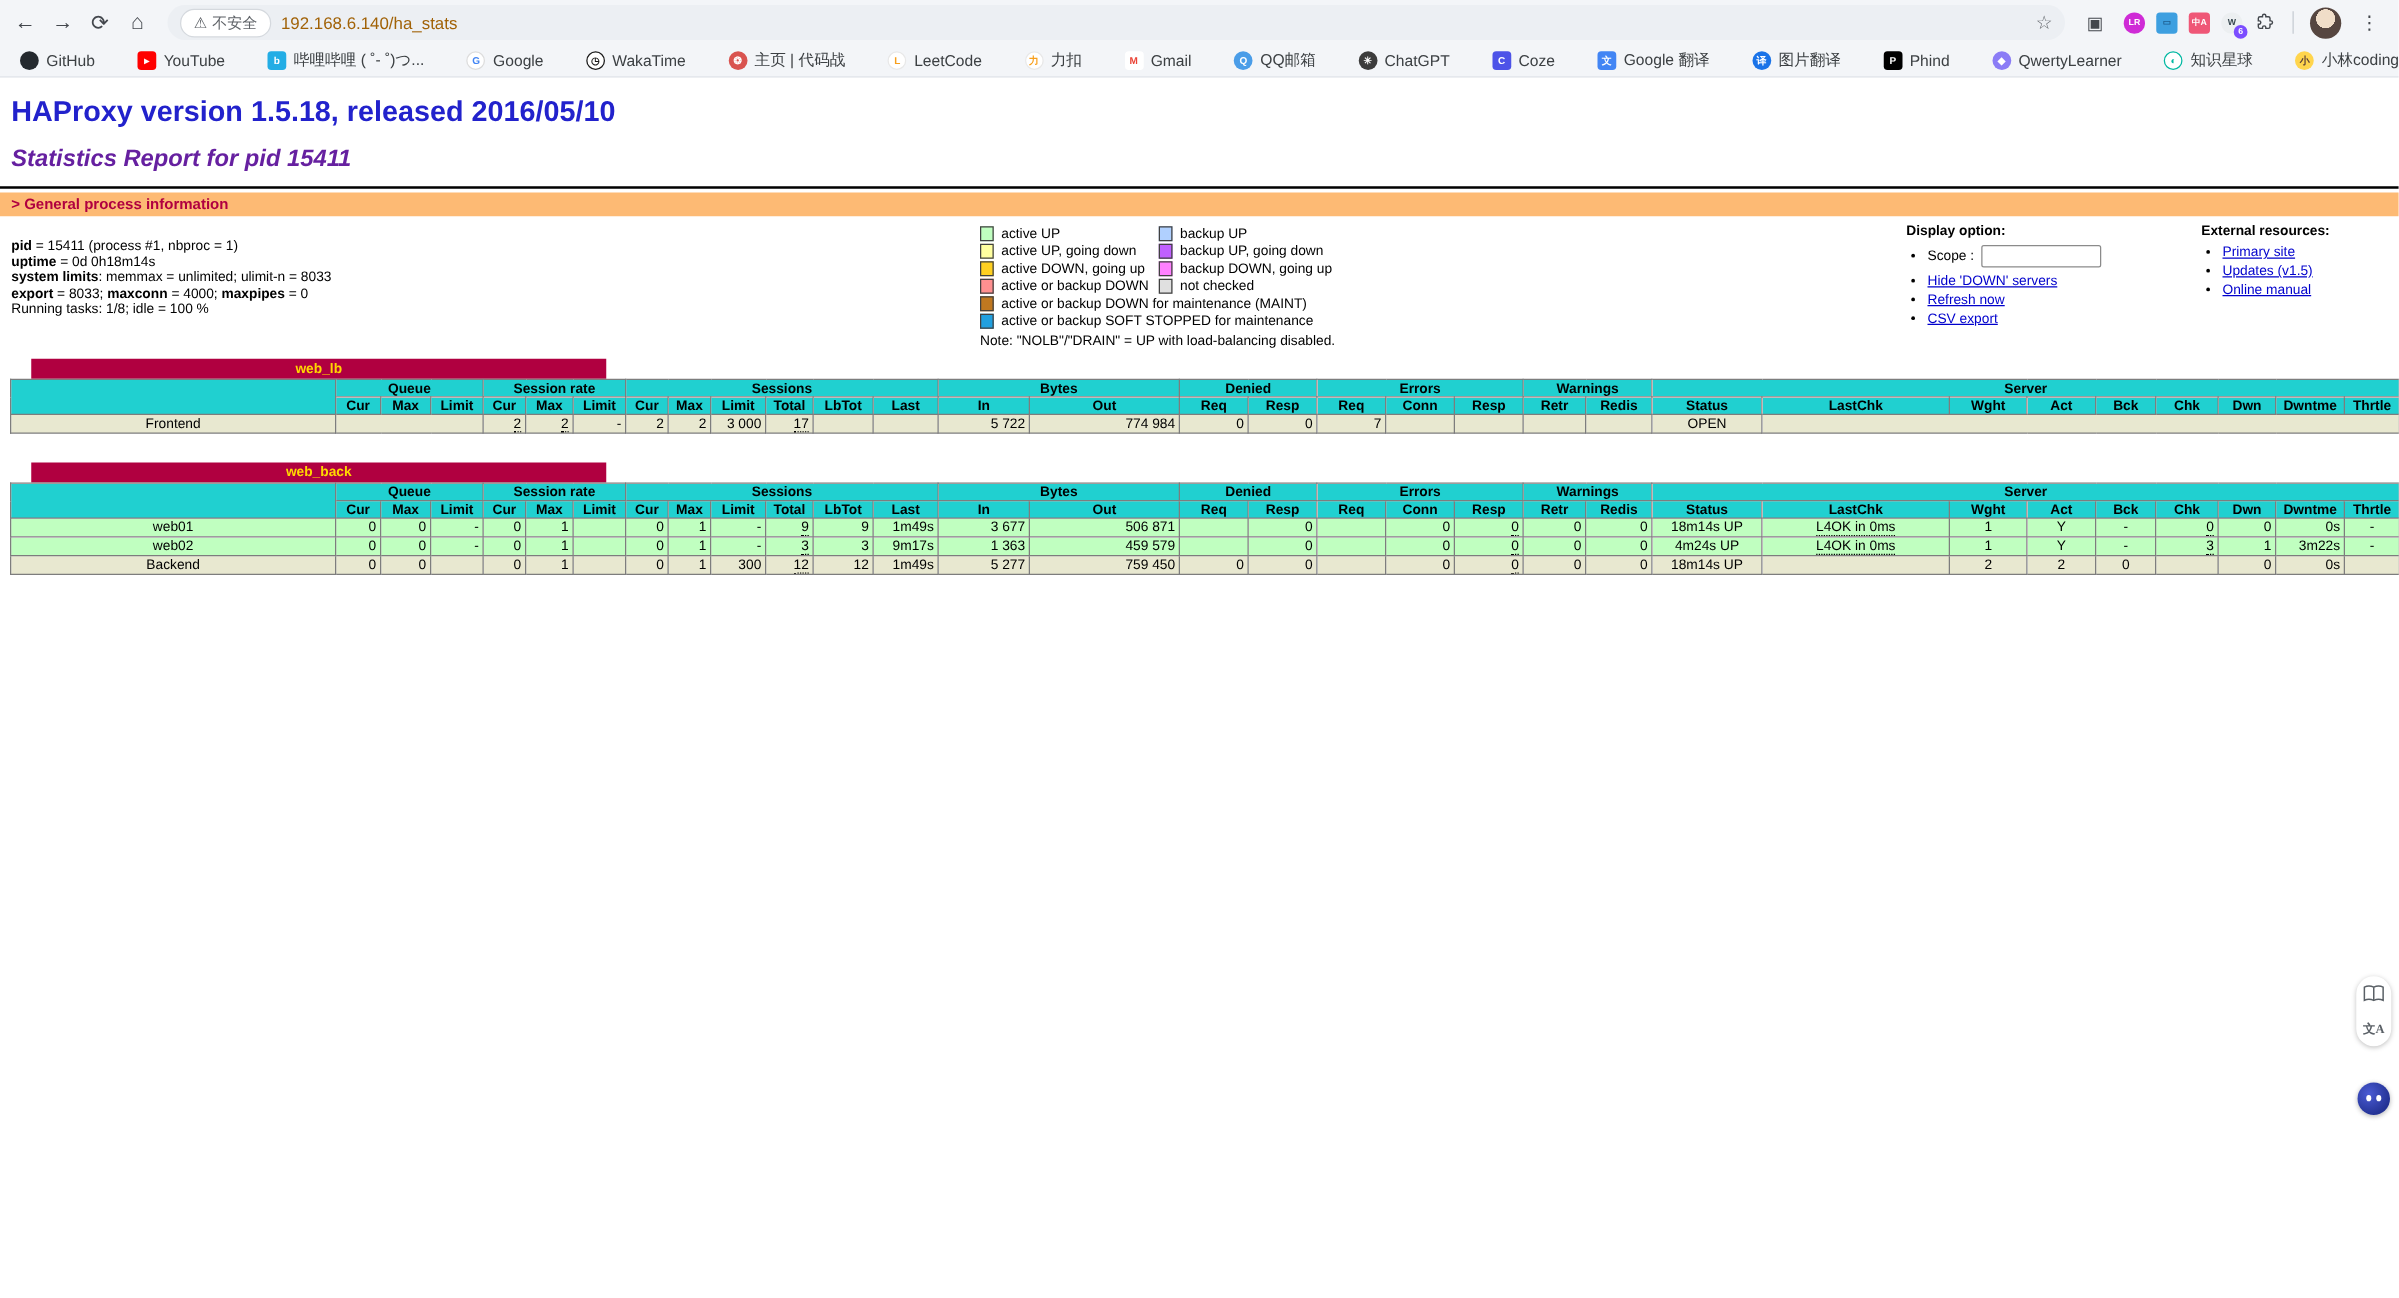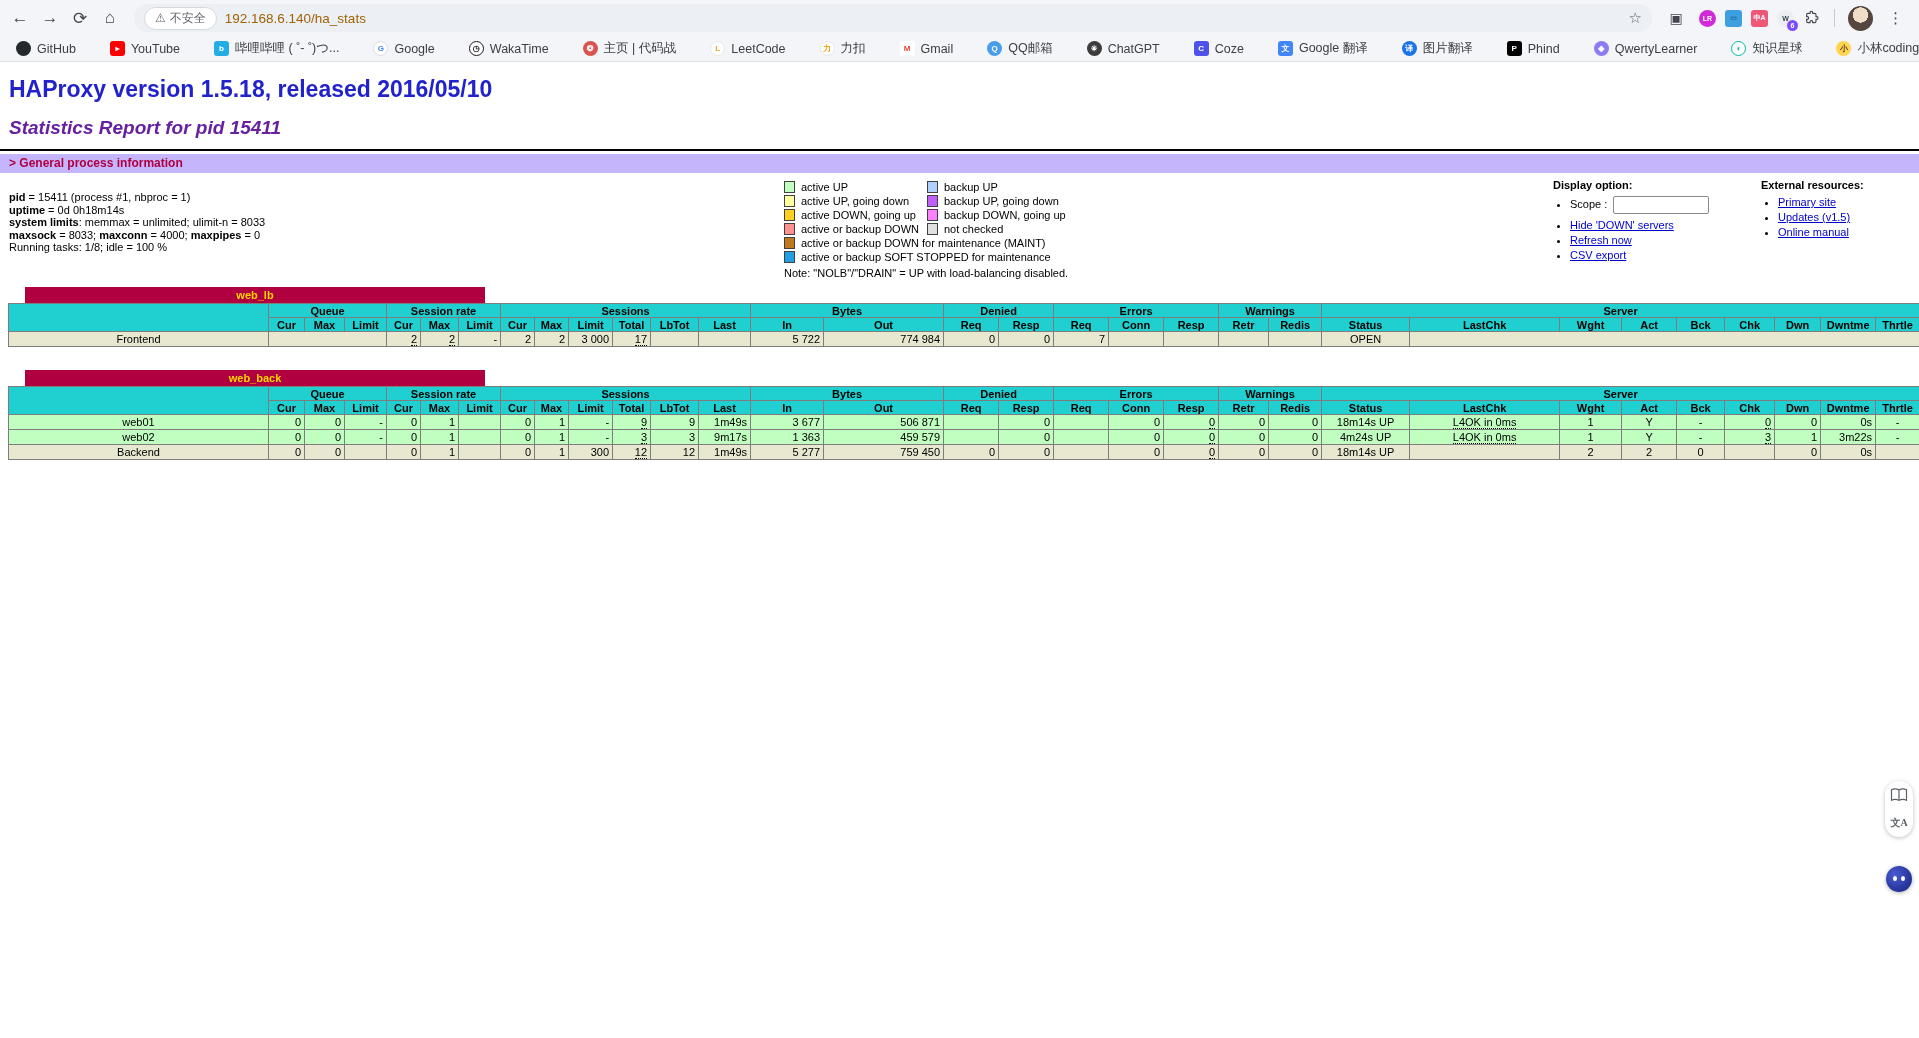--- a/index.html
+++ b/index.html
@@ -35,32 +35,32 @@
   .fav { width:15px; height:15px; display:flex; align-items:center; justify-content:center;
          font-size:8px; font-weight:bold; flex:0 0 auto; }
   .fav.cir { border-radius:50%; } .fav.sq { border-radius:3px; }
   .bm-overflow { margin-left:auto; font-size:14px; color:#5f6368; padding-right:8px; }
 
   
   .page { position:relative; background:#fff; height:976px; }
   h1 { margin:14px 0 0 9px; font-size:23px; color:#2222cc; font-weight:bold; }
   h2 { margin:14px 0 10px 9px; font-size:19px; color:#6620a0; font-style:italic; font-weight:bold; }
   .rule { border:none; border-top:2px solid #000; margin:0 0 3px 0; }
-  .h3bar { background:#c4b5fd; color:#b00040; font-weight:bold; font-size:12px; padding:2px 0 3px 9px; }
+  .h3bar { background:#fdba74; color:#b00040; font-weight:bold; font-size:12px; padding:2px 0 3px 9px; }
 
   .info-row { display:flex; align-items:flex-start; margin-top:6px; }
   .proc { width:782px; padding:12px 0 0 9px; font-size:11px; line-height:12.5px; color:#000; }
   .legend-wrap { width:480px; font-size:11px; }
   .lgd { border-collapse:separate; border-spacing:2px; }
   .lgd td { font-size:11px; white-space:nowrap; }
   .lgd .sw { width:11px; height:12px; border:1px solid #404040; padding:0; }
   .lgd .lb { padding:0 6px 0 4px; min-width:118px; }
   .lgd-note { margin:2px 0 0 2px; font-size:11px; }
   .flex-sp { flex:1; }
-  .opt-block { font-size:11px; }
+  .opt-block { font-size:11px;margin-left:28px; }
   .opt-block.disp { width:208px; }
   .opt-block.ext  { width:152px; margin-right:6px; }
   .opt-title { font-weight:bold; }
   .opt-block ul { margin:5px 0 0 17px; padding:0; }
   .opt-block li { margin:3px 0; }
   .opt-block a { color:#0000cc; }
   .scope-input { width:96px; height:18px; border:1px solid #8b8b8b; border-radius:2px; background:#fff;
                  vertical-align:middle; margin-left:3px; }
 
   
@@ -218,21 +218,21 @@
   <h1>HAProxy version 1.5.18, released 2016/05/10</h1>
   <h2>Statistics Report for pid 15411</h2>
   <hr class="rule">
   <div class="h3bar">&gt; General process information</div>
 
   <div class="info-row">
     <div class="proc">
         <div><b>pid</b><span> = 15411 (process #1, nbproc = 1)</span></div>
         <div><b>uptime</b><span> = 0d 0h18m14s</span></div>
         <div><b>system limits</b><span>: memmax = unlimited; ulimit-n = 8033</span></div>
-        <div><b>maxsock</b><span> = 8033; </span><b>maxconn</b><span> = 4000; </span><b>maxpipes</b><span> = 0</span></div>
+        <div><b>export</b><span> = 8033; </span><b>maxconn</b><span> = 4000; </span><b>maxpipes</b><span> = 0</span></div>
         <div><span>Running tasks: 1/8; idle = 100 %</span></div>
       </div>
 
     <div class="legend-wrap">
       <table class="lgd">
           <tbody>
             <tr>
               <td class="sw" style="background: rgb(192, 255, 192);"></td>
               <td class="lb">active UP</td>
               <td class="sw" style="background: rgb(176, 208, 255);"></td>

